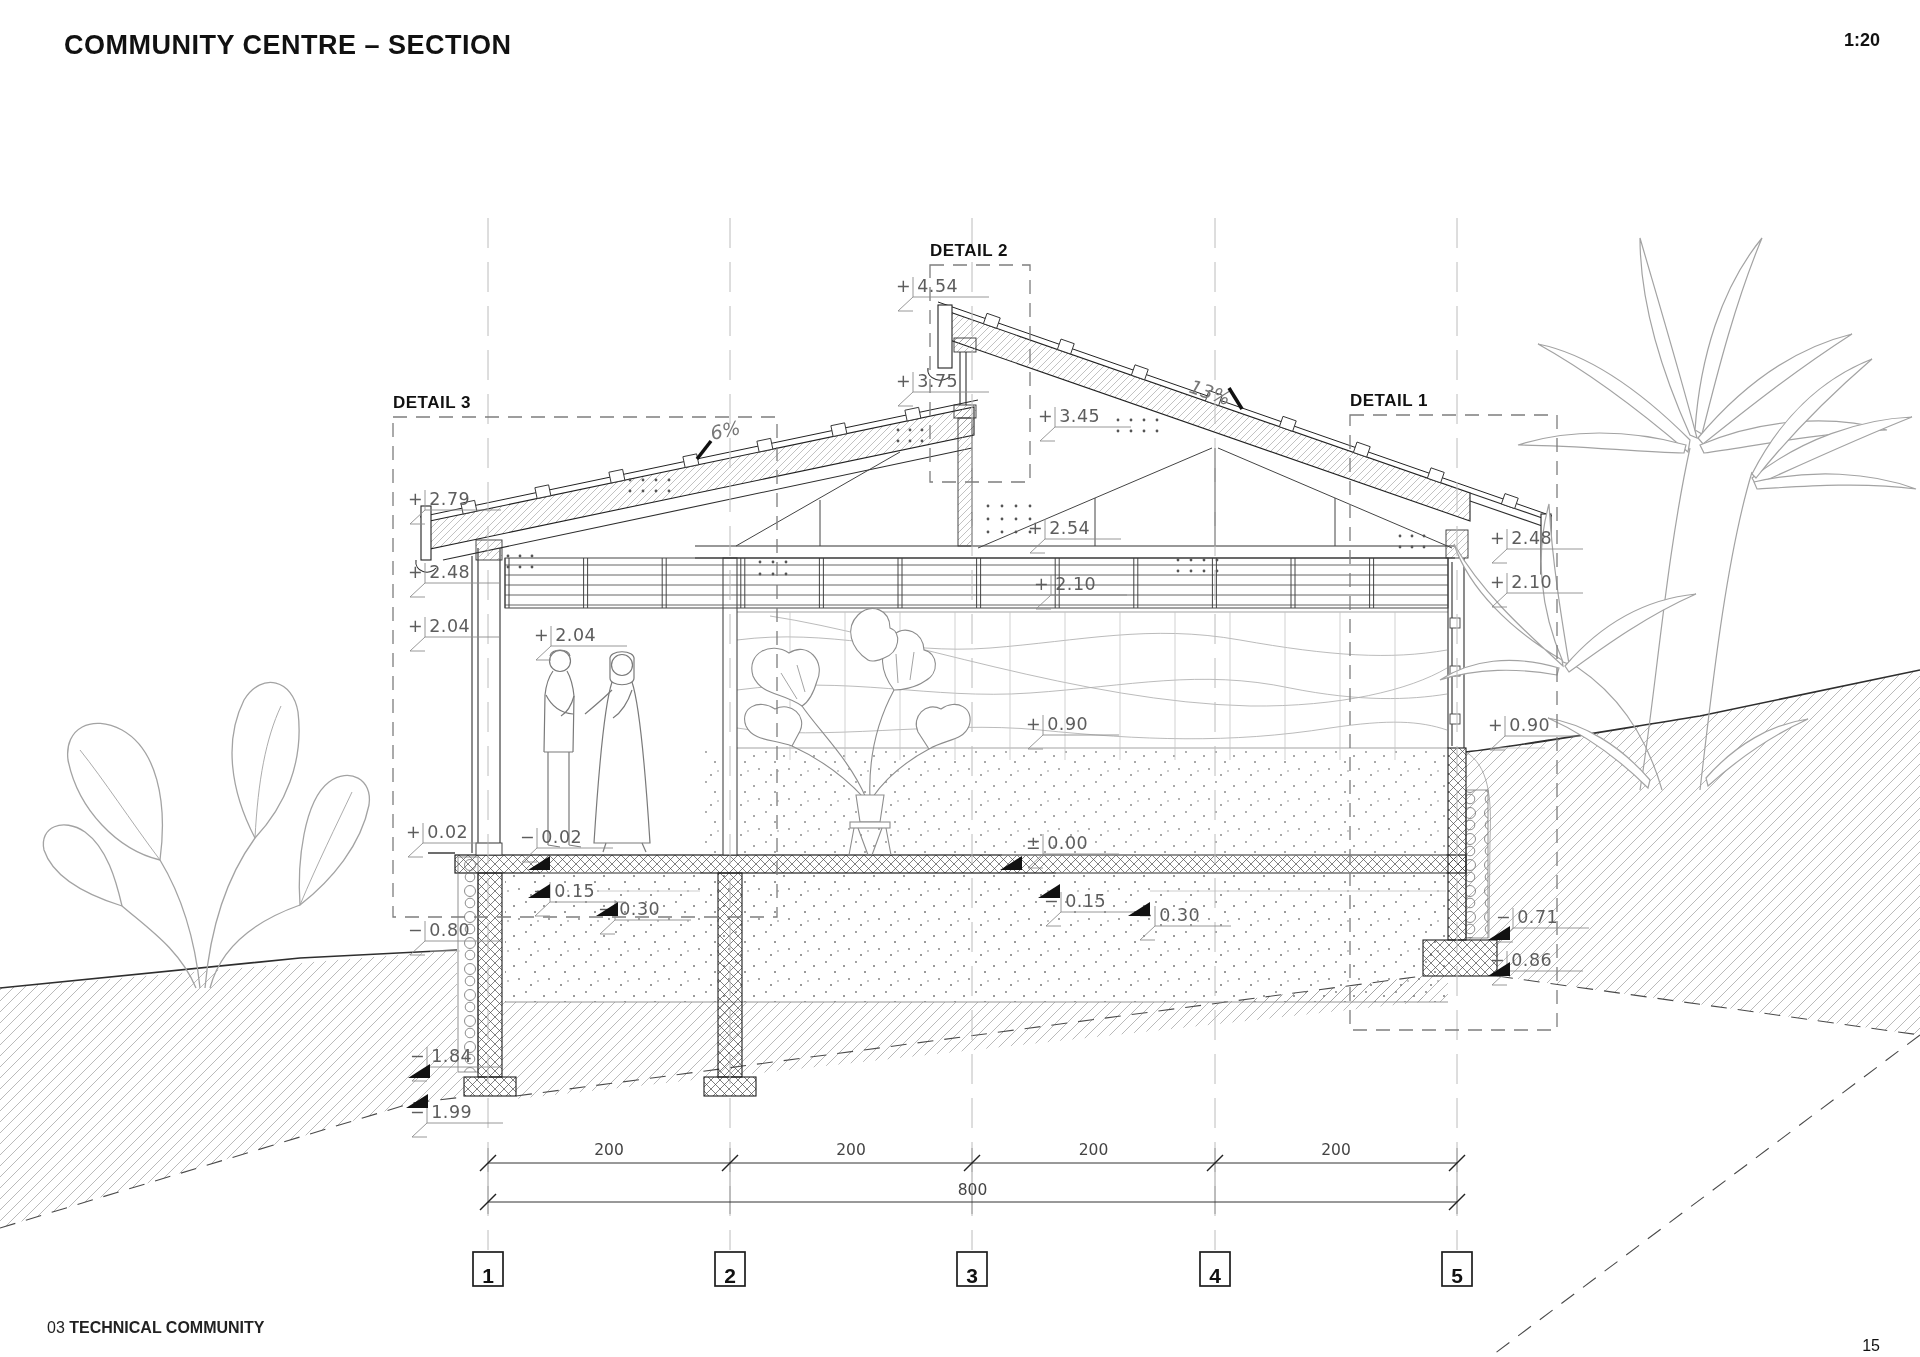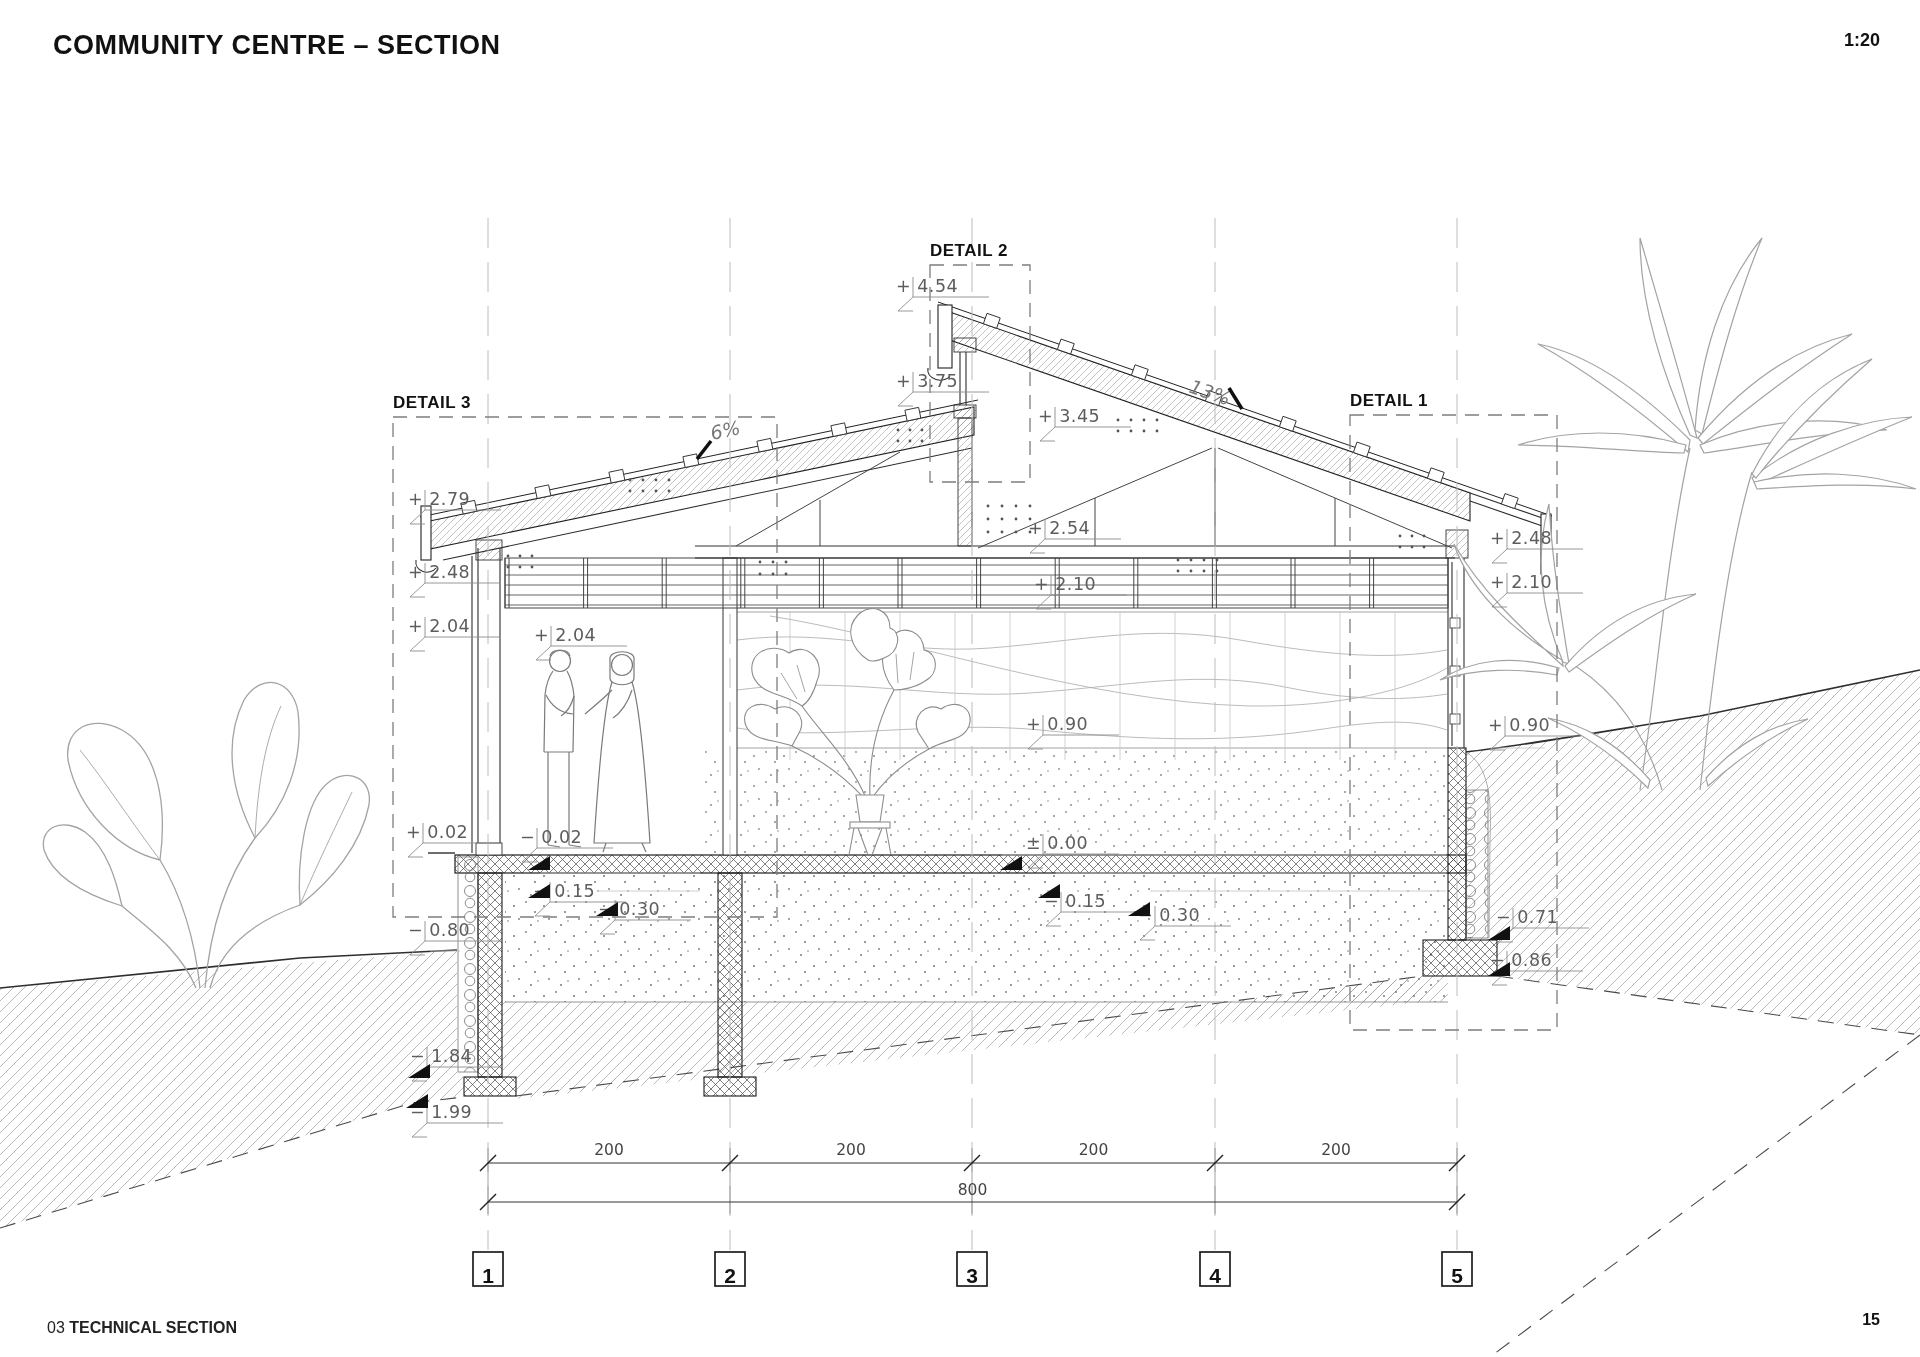--- a/index.html
+++ b/index.html
@@ -1,22 +1,22 @@
 <!DOCTYPE html>
 <html><head>
 <meta charset="utf-8">
 <style>
   html,body{margin:0;padding:0;background:#fff}
   .page{position:relative;width:1920px;height:1357px;background:#fff;overflow:hidden;
         font-family:"Liberation Sans",sans-serif;color:#111}
-  .hdr-title{position:absolute;left:53px;top:30px;font-size:27px;font-weight:bold;letter-spacing:.5px}
+  .hdr-title{position:absolute;left:64px;top:30px;font-size:27px;font-weight:bold;letter-spacing:.5px}
   .hdr-scale{position:absolute;right:40px;top:30px;font-size:18px;font-weight:bold}
   .ftr-left{position:absolute;left:47px;bottom:20px;font-size:16px;font-weight:400;color:#222}
   .ftr-left b{font-weight:bold}
-  .ftr-page{position:absolute;right:40px;bottom:28px;font-size:16px;font-weight:bold}
+  .ftr-page{position:absolute;right:40px;bottom:2px;font-size:16px;font-weight:normal}
   svg{position:absolute;left:0;top:0}
   svg text{font-family:"DejaVu Sans","Liberation Sans",sans-serif}
   .lvl{font-size:17.5px;fill:#5d5d5d;letter-spacing:.5px}
   .dimtx{font-size:15.5px;fill:#444}
   .gridnum{font-size:21px;font-weight:bold;fill:#111;font-family:"Liberation Sans",sans-serif}
   .detlab{font-size:17px;font-weight:bold;fill:#111;font-family:"Liberation Sans",sans-serif;letter-spacing:.5px}
   .slope{font-size:19px;fill:#777;font-style:italic}
   .thin{stroke:#9a9a9a;stroke-width:.8;fill:none}
   .ln{stroke:#2e2e2e;stroke-width:1.1;fill:none}
   .lt{stroke:#aaa;stroke-width:.8;fill:none}
@@ -497,15 +497,15 @@
         <polygon points="1000,870 1022,856 1022,870" fill="#111"></polygon>
         <polygon points="1038,898 1060,884 1060,898" fill="#111"></polygon>
         <polygon points="1128,916 1150,902 1150,916" fill="#111"></polygon>
         <polygon points="408,1078 430,1064 430,1078" fill="#111"></polygon>
         <polygon points="406,1108 428,1094 428,1108" fill="#111"></polygon>
         <polygon points="1488,940 1510,926 1510,940" fill="#111"></polygon>
         <polygon points="1488,976 1510,962 1510,976" fill="#111"></polygon>
       </g>
   </svg>
 
-  <div class="ftr-left"><span>03</span>&nbsp;<b>TECHNICAL SECTION</b></div>
+  <div class="ftr-left"><span>03</span>&nbsp;<b>TECHNICAL COMMUNITY</b></div>
   <div class="ftr-page">15</div>
 </div>
 
 </body></html>

